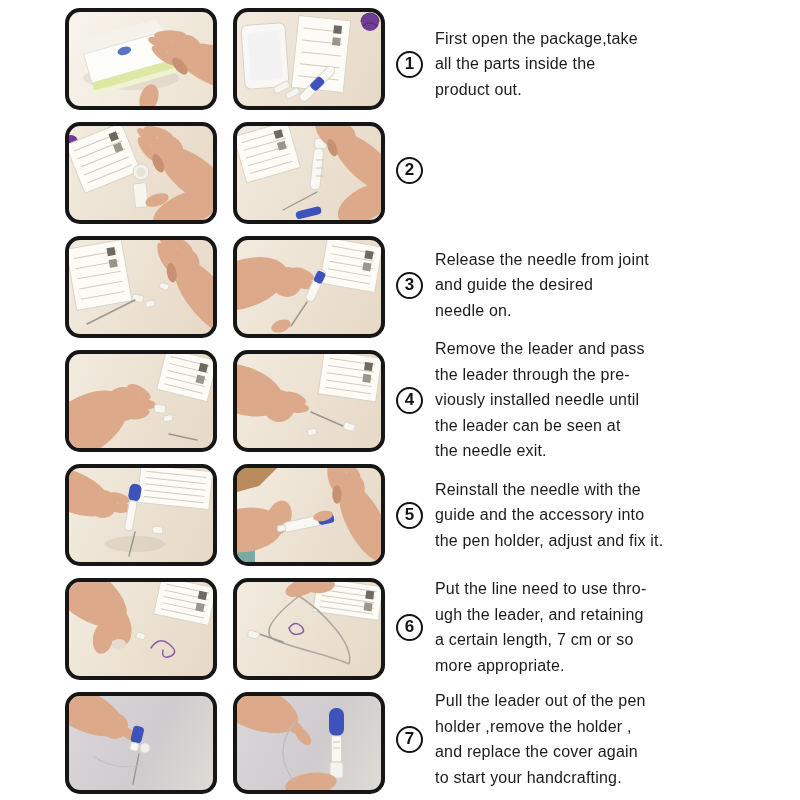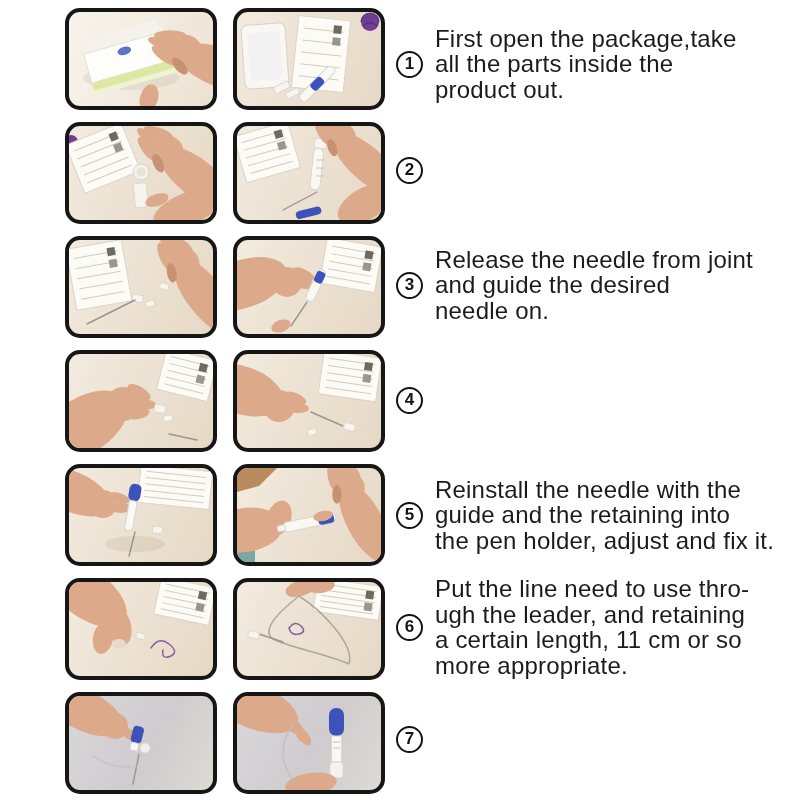--- a/index.html
+++ b/index.html
@@ -15,21 +15,21 @@
   .photo.bright{background:linear-gradient(115deg,#f8f4ec,#ece2d2);}
   .photo.gray{background:linear-gradient(115deg,#dad7da,#cfcbce 55%,#dedad4);}
   .photo svg{display:block;width:100%;height:100%;}
   
   .steps{position:absolute;left:396px;top:0;width:404px;height:800px;}
   .step{position:absolute;left:0;display:flex;align-items:center;}
   .badge{flex:0 0 auto;width:27px;height:27px;border:2.5px solid #141414;border-radius:50%;
          display:flex;align-items:center;justify-content:center;
          font-size:17px;font-weight:700;color:#141414;margin-right:12px;
          box-sizing:border-box;}
-  .stext{white-space:pre-line;font-size:24px;line-height:25.5px;letter-spacing:0.2px;
+  .stext{white-space:pre-line;font-size:16px;line-height:25.5px;letter-spacing:0.2px;
          color:#1b1b1b;}
 </style>
 </head>
 <body>
 
 <div class="page">
 
   <div class="photo-grid" id="photo-grid">
       <div class="photo bright" title="Opening the product package">
         <svg viewBox="0 0 144 94" preserveAspectRatio="none">
@@ -358,31 +358,40 @@
       <div class="badge">2</div>
     </div>
     <div class="step" style="top:239px;height:92px">
       <div class="badge">3</div>
       <div class="stext">Release the needle from joint
 and guide the desired
 needle on.</div>
     </div>
     <div class="step" style="top:335px;height:130px">
       <div class="badge">4</div>
+      <div class="stext">Remove the leader and pass
+the leader through the pre-
+viously installed needle until
+the leader can be seen at
+the needle exit.</div>
     </div>
     <div class="step" style="top:469px;height:92px">
       <div class="badge">5</div>
       <div class="stext">Reinstall the needle with the
-guide and the retaining into
+guide and the accessory into
 the pen holder, adjust and fix it.</div>
     </div>
     <div class="step" style="top:575px;height:104px">
       <div class="badge">6</div>
       <div class="stext">Put the line need to use thro-
 ugh the leader, and retaining
-a certain length, 11 cm or so
+a certain length, 7 cm or so
 more appropriate.</div>
     </div>
     <div class="step" style="top:687px;height:104px">
       <div class="badge">7</div>
+      <div class="stext">Pull the leader out of the pen
+holder ,remove the holder ,
+and replace the cover again
+to start your handcrafting.</div>
     </div>
   </div>
 </div>
 
 </body></html>

